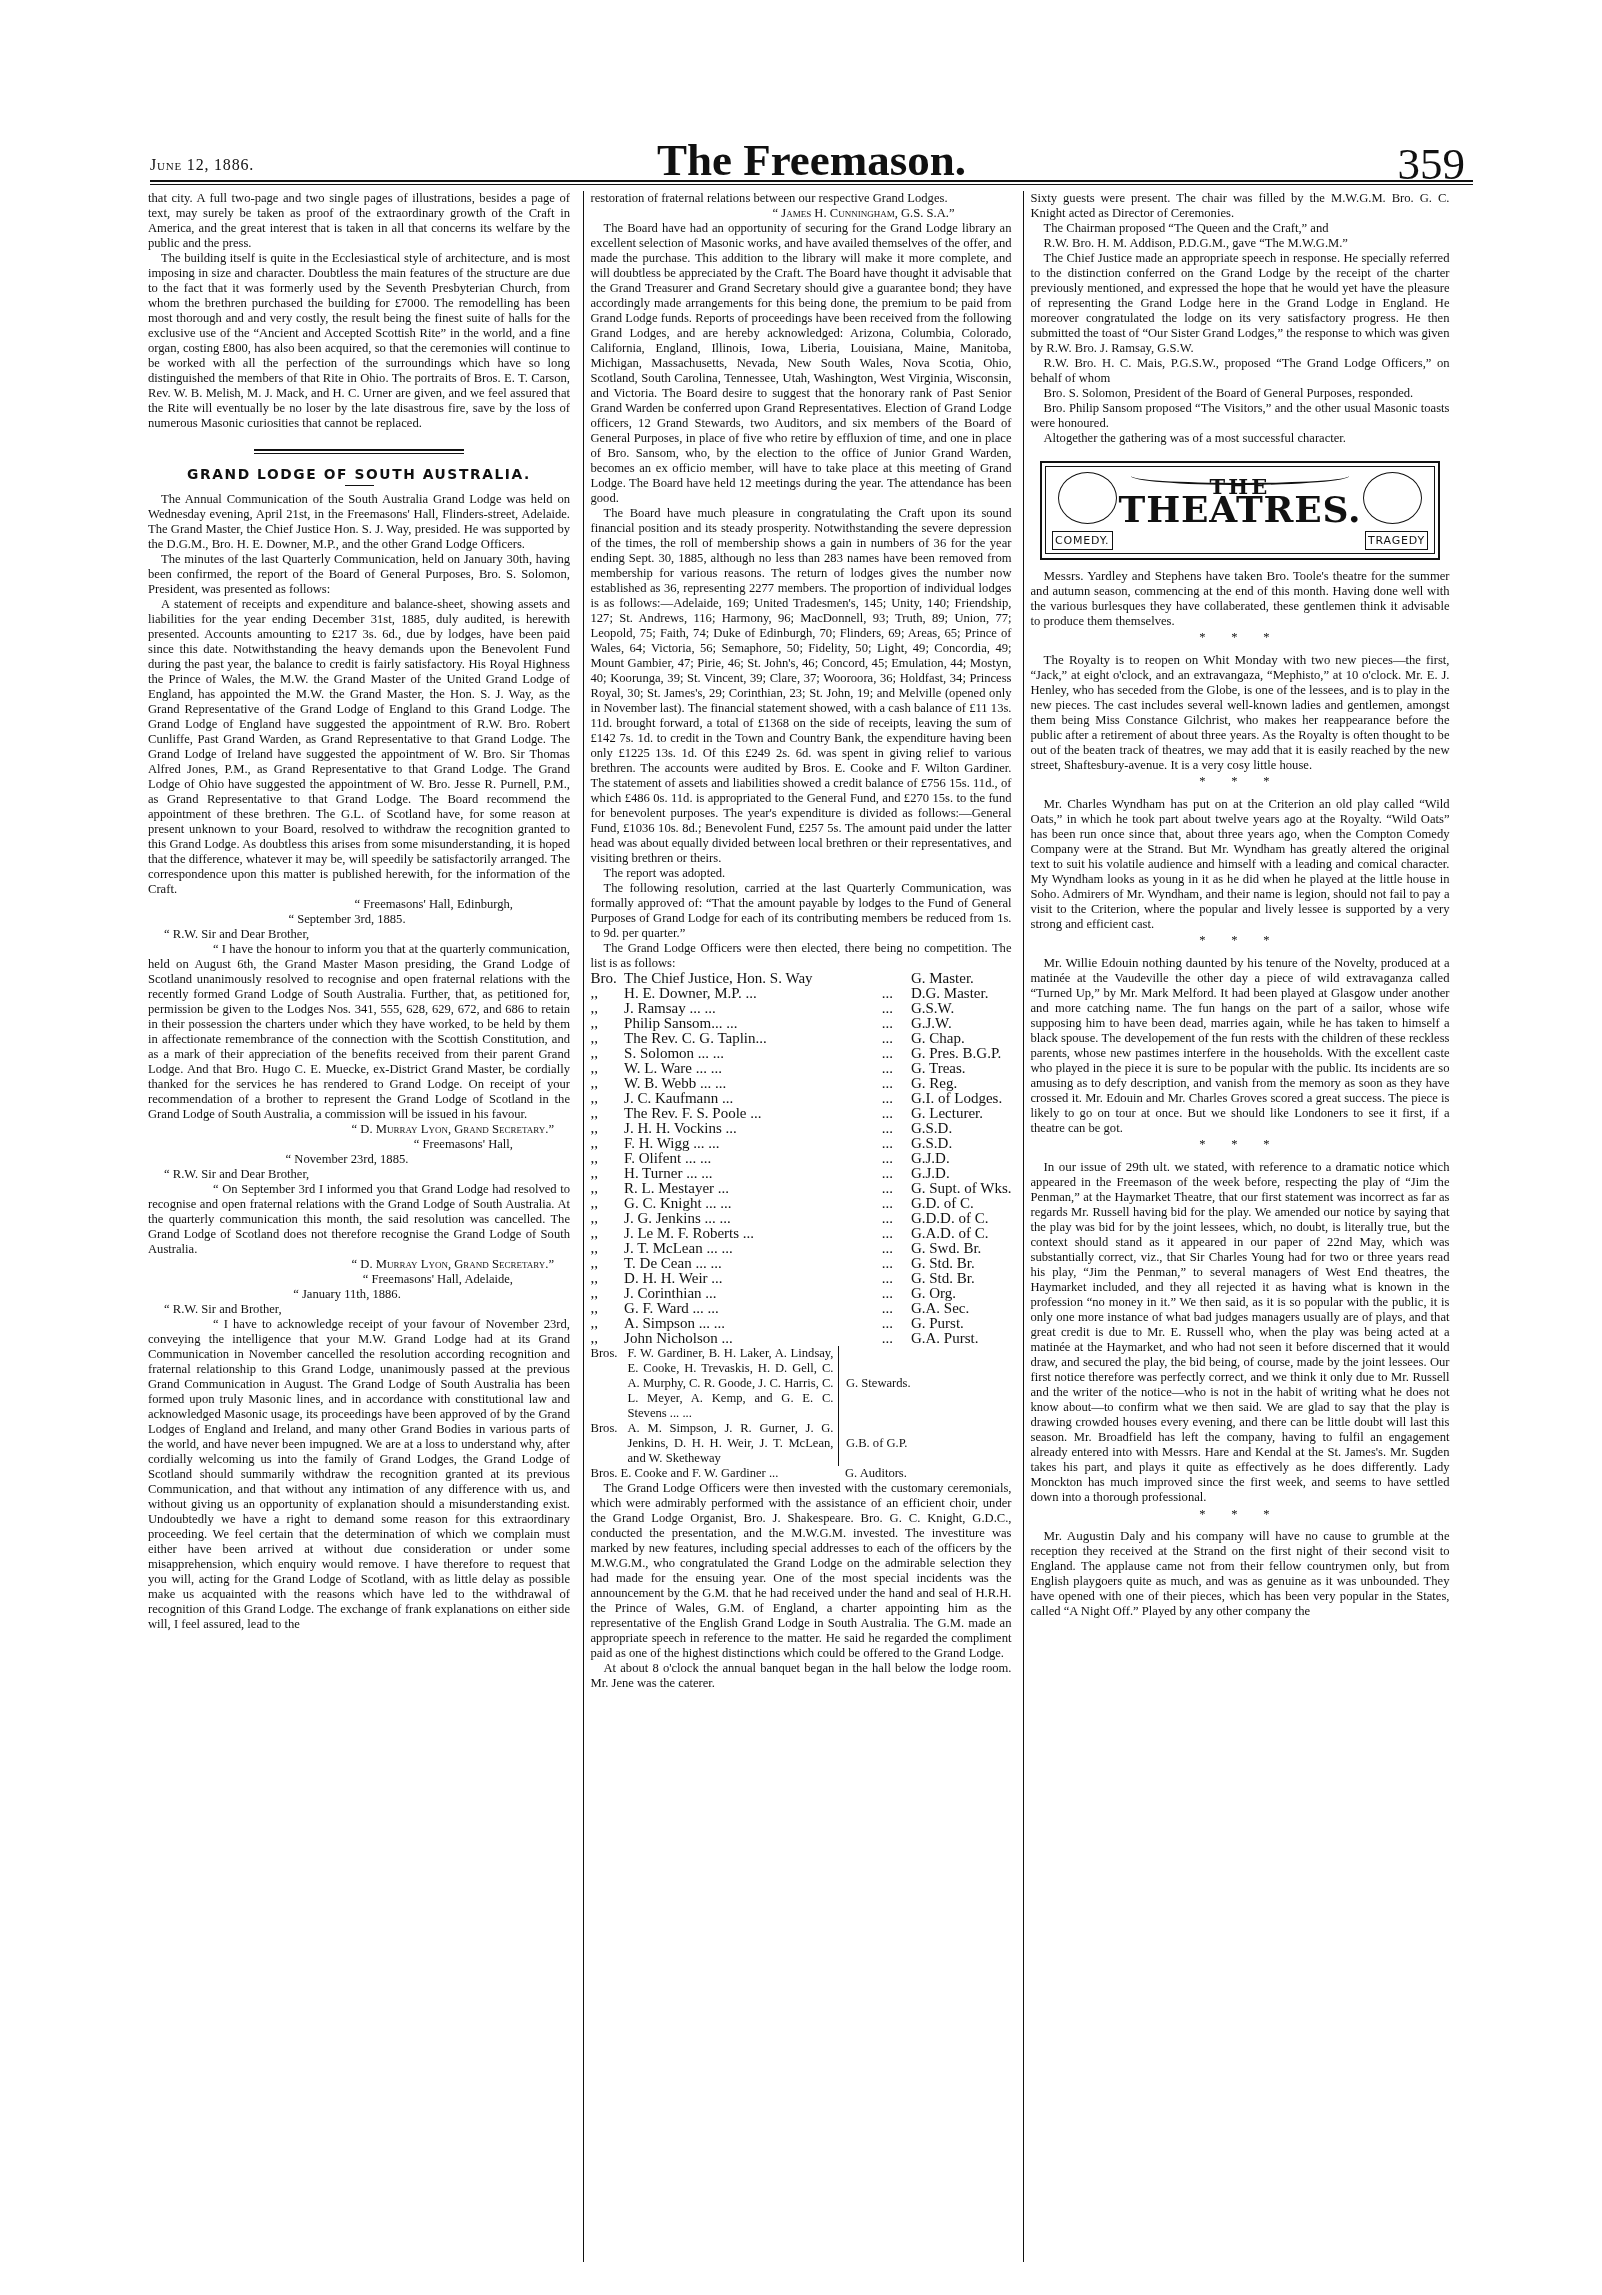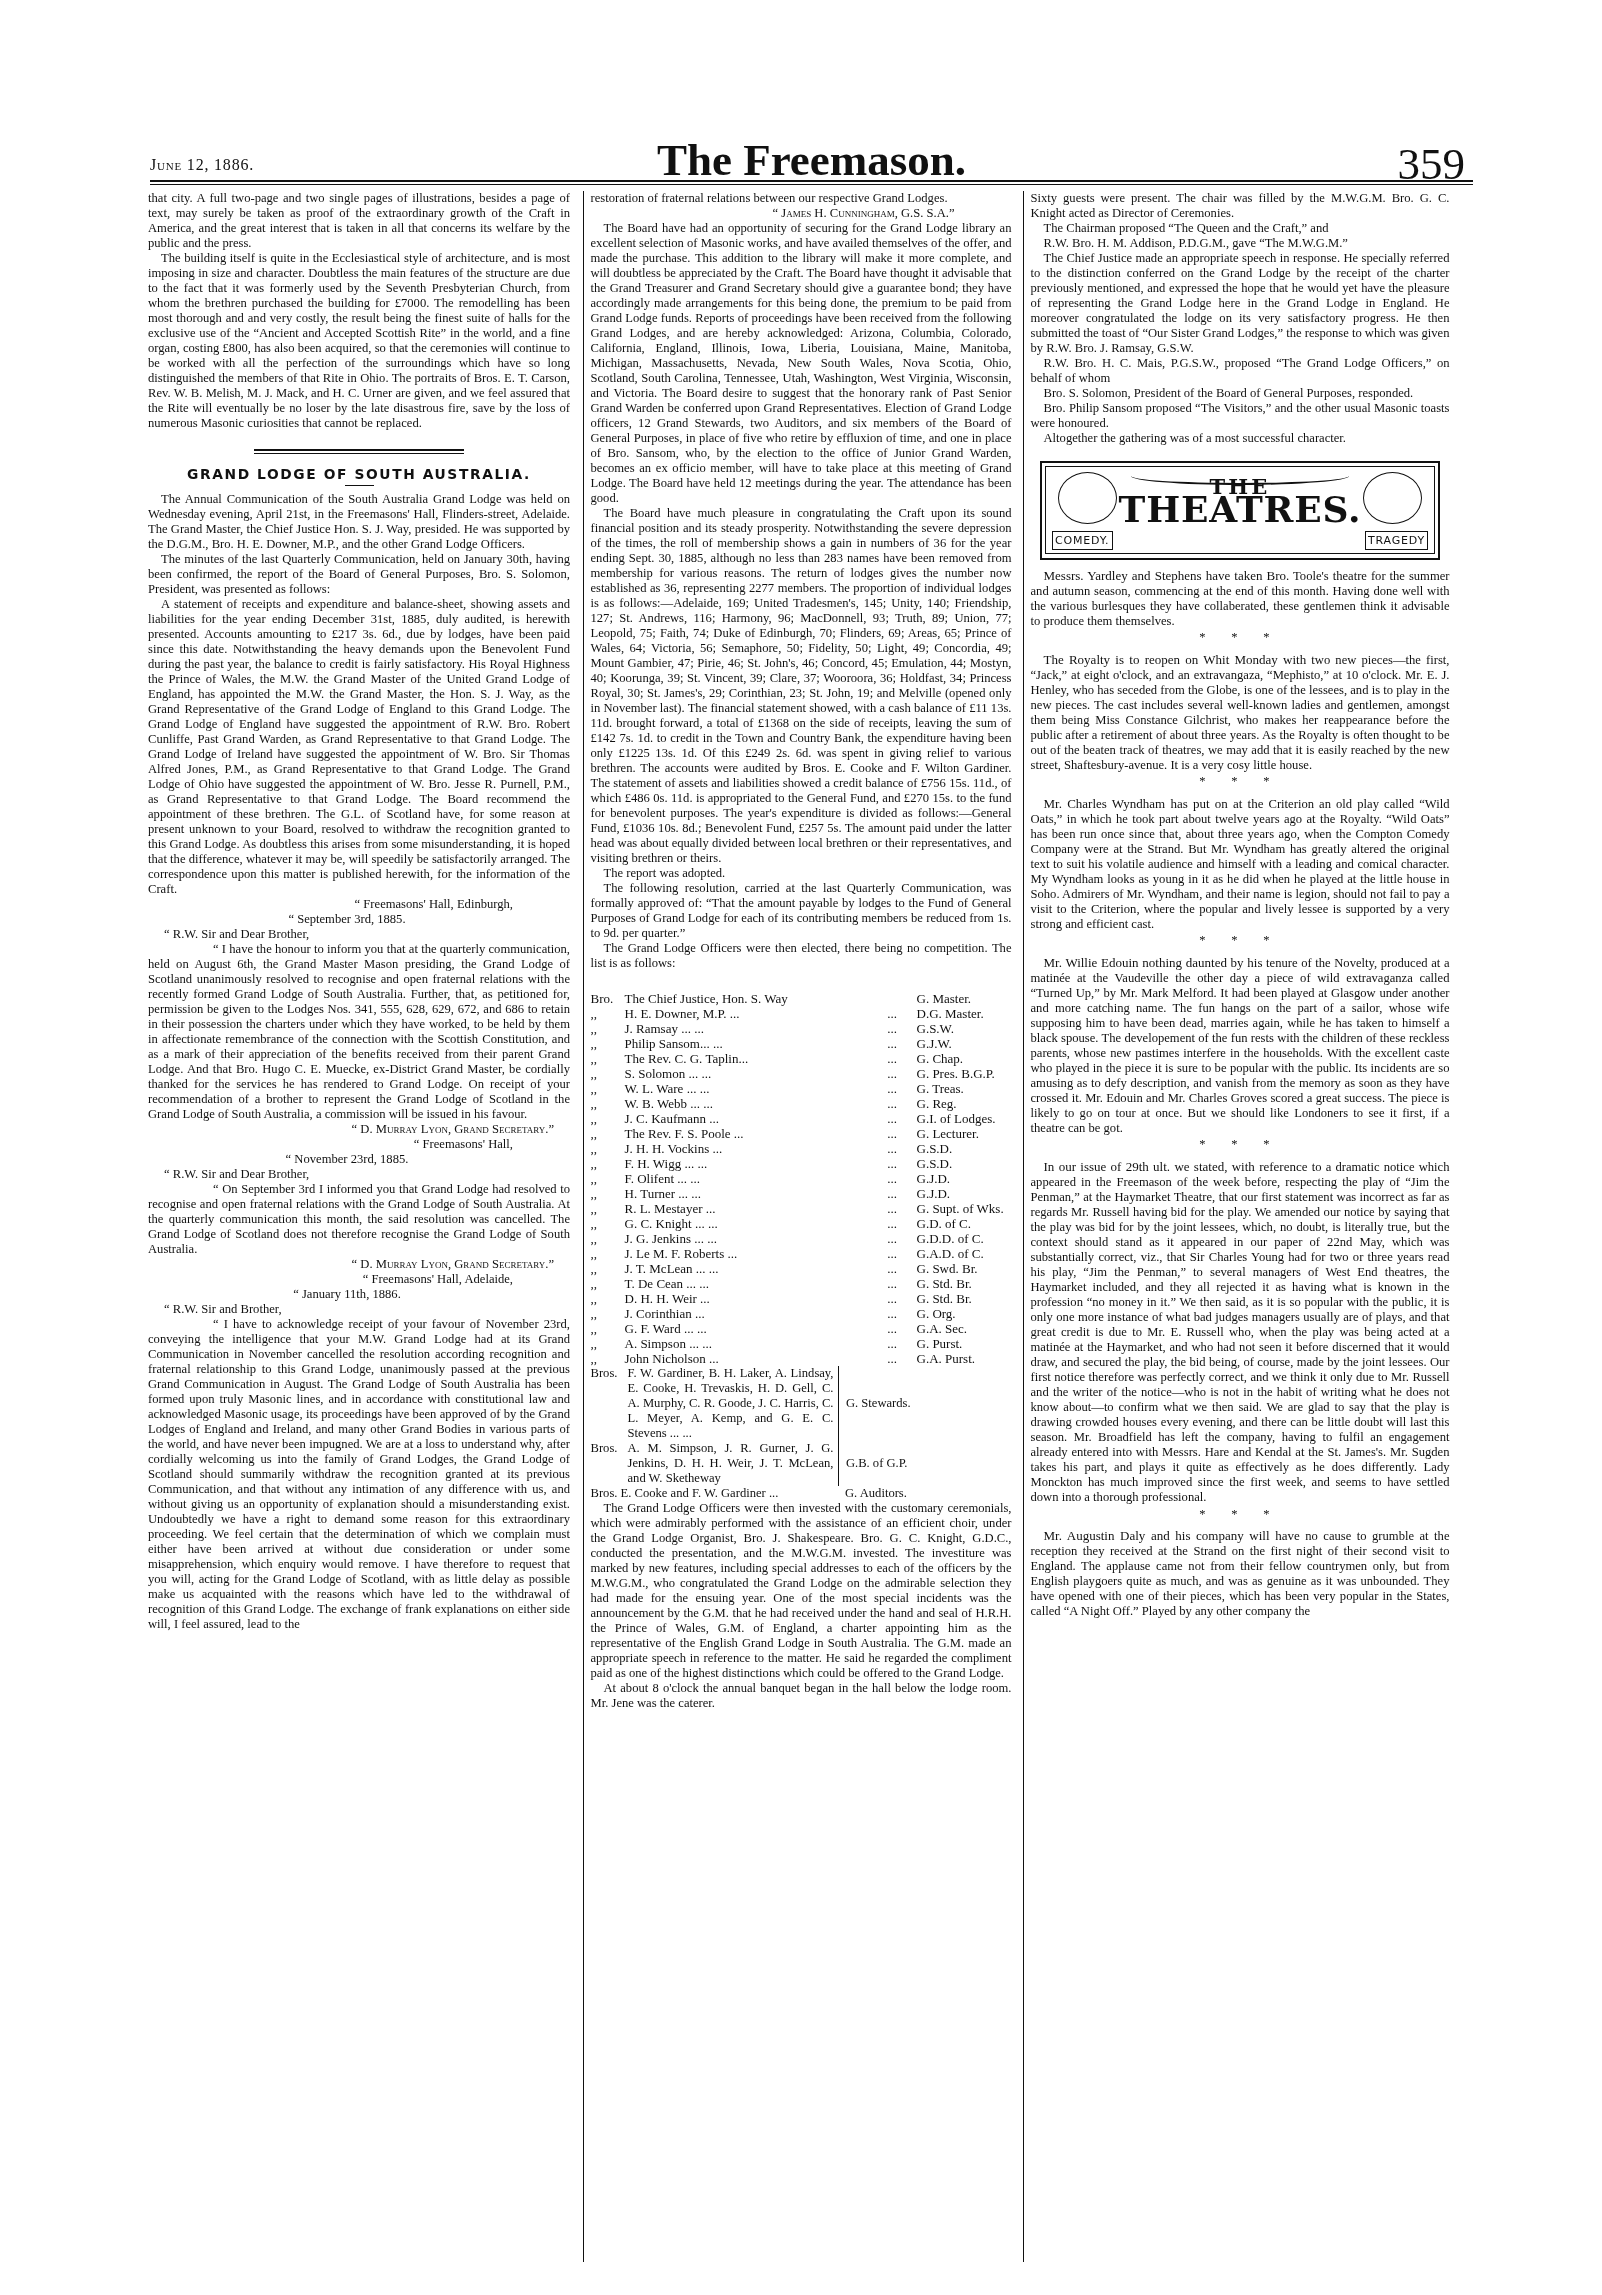--- a/index.html
+++ b/index.html
@@ -28,21 +28,21 @@
   .salut { text-indent: 16px; }
   .letter-open { text-indent: 65px; }
   .sc { font-variant: small-caps; }
 
   .section-rule { width: 210px; margin: 18px auto 1.6px; height: 2.4px; background: #111; }
   .section-rule2 { width: 210px; margin: 0 auto 13px; height: 0.8px; background: #111; }
   .section-head { text-align: center; font-family: "DejaVu Sans", sans-serif; font-weight: bold; font-size: 13.8px;
                   letter-spacing: 1.6px; margin: 4.9px 0 3.2px; }
   .short-rule { width: 29px; height: 0.8px; background: #111; margin: 3.2px auto 6.5px; }
 
-  table.officers { width: 100%; border-collapse: collapse; font-size: 13px; line-height: 15px; margin-top: 20px; }
+  table.officers { width: 100%; border-collapse: collapse; font-size: 15px; line-height: 15px; }
   table.officers td { padding: 0; vertical-align: top; white-space: nowrap; }
   td.pre { width: 34px; }
   td.nm { width: 243px; }
   td.dots { width: 49px; text-align: center; }
   .group { display: flex; margin-top: 0; }
   .group .gpre { width: 37px; }
   .group .gnames { width: 206px; border-right: 0.8px solid #111; padding-right: 4.9px; }
   .group .gtitle { display: flex; align-items: center; padding-left: 6.5px; }
 
   .theatres-banner { margin: 14.6px auto 8px; width: 396px; height: 95px; border: 2.4px solid #111; position: relative; }

